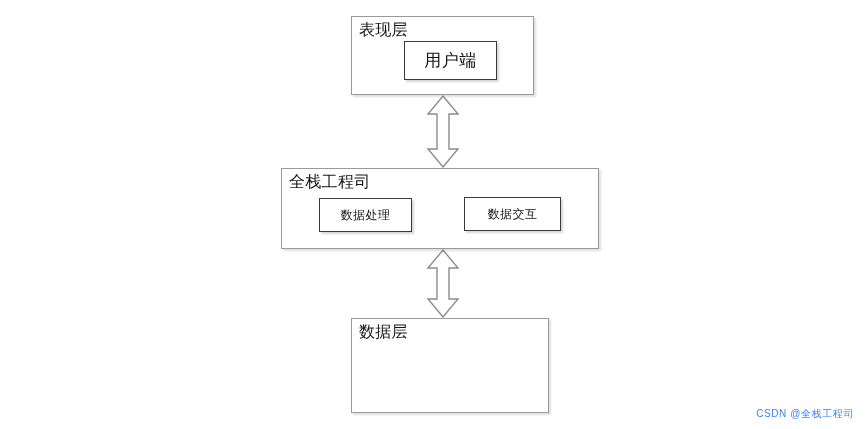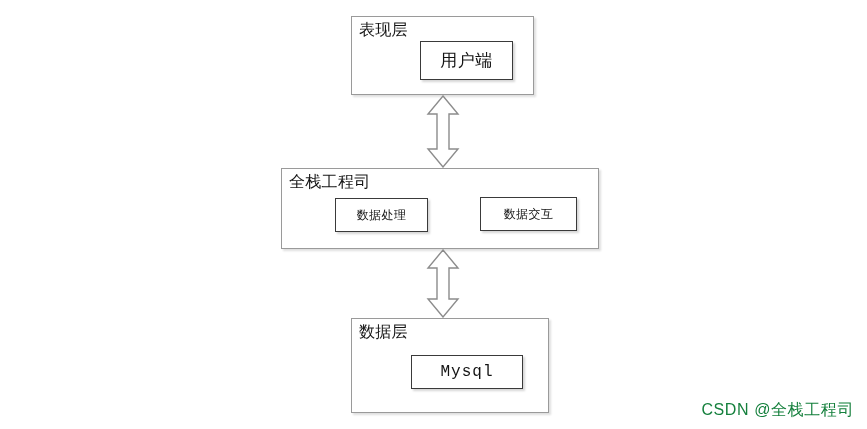--- a/index.html
+++ b/index.html
@@ -64,21 +64,20 @@
   .node-box {
     position: absolute;
     box-sizing: border-box;
     background: #ffffff;
     border: 1px solid #3a3a3a;
     box-shadow: 2px 2px 2px rgba(0,0,0,0.16);
     display: flex;
     align-items: center;
     justify-content: center;
     text-align: center;
-    margin-left: 16px;
   }
 
   .node-label {
     white-space: nowrap;
     color: #141414;
   }
 
   
   #node-client {
     left: 52px;
@@ -142,22 +141,22 @@
     width: 100%;
     height: 100%;
   }
 
   
   #watermark {
     position: absolute;
     right: 13px;
     bottom: 8px;
     font-family: "Liberation Sans", "DejaVu Sans", sans-serif;
-    font-size: 16px;
-    color: #15803d;
+    font-size: 10px;
+    color: #3b82f6;
     letter-spacing: 0.6px;
     white-space: nowrap;
     user-select: none;
   }
 </style>
 </head>
 <body>
 
 <div id="diagram-canvas">
 
@@ -185,20 +184,17 @@
   </div>
 
   <div class="connector-arrow" id="arrow-business-data">
     <svg viewBox="0 0 34 69" preserveAspectRatio="none" xmlns="http://www.w3.org/2000/svg">
       <polygon points="17,1 32,19 23,19 23,50 32,50 17,68 2,50 11,50 11,19 2,19" fill="#ffffff" stroke="#8c8c8c" stroke-width="1.4" stroke-linejoin="miter"></polygon>
     </svg>
   </div>
 
   <div class="layer-box" id="layer-data">
     <div class="layer-title">数据层</div>
-    <div class="node-box" id="node-mysql">
-      <span class="node-label">Mysql</span>
-    </div>
   </div>
 
   <div id="watermark">CSDN @全栈工程司</div>
 
 </div>
 
 </body></html>

